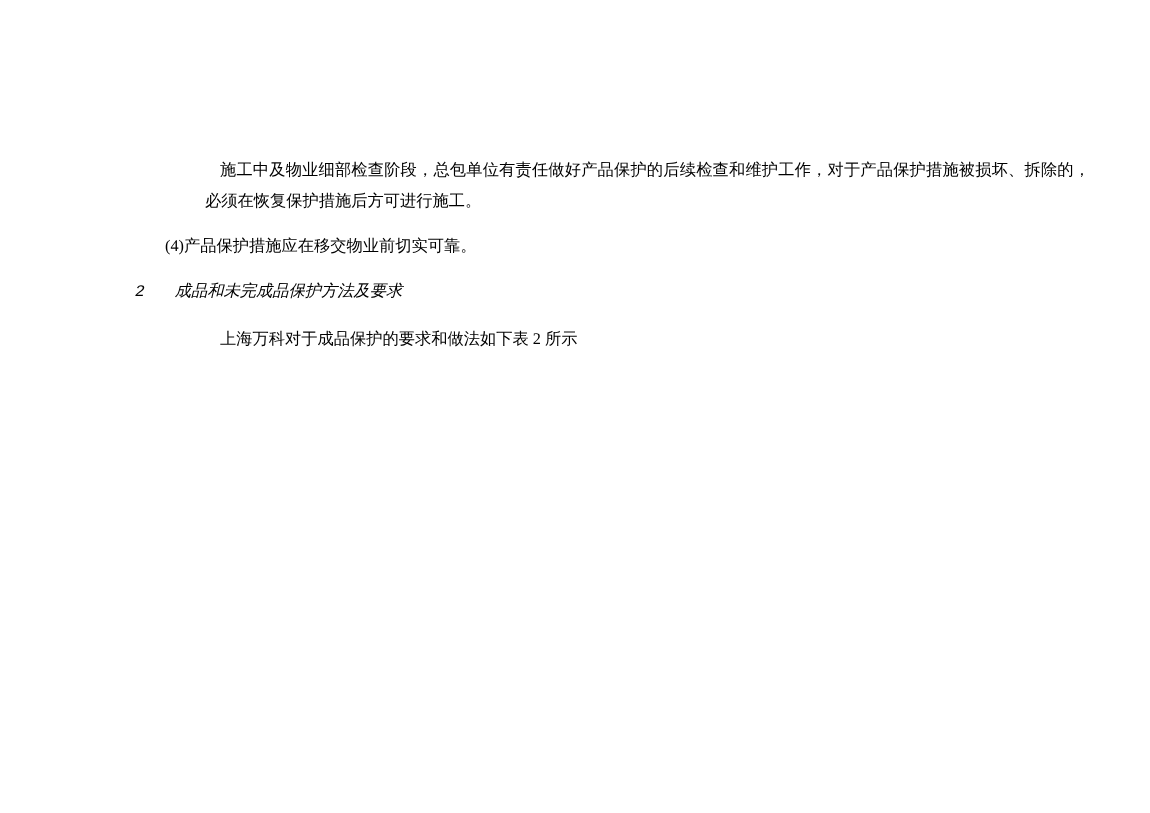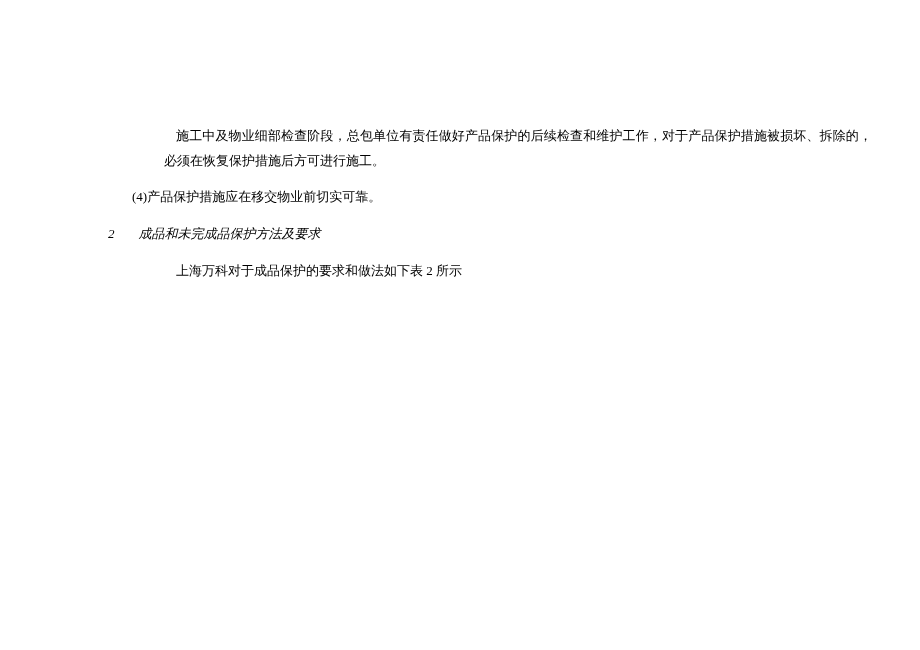--- a/index.html
+++ b/index.html
@@ -26,20 +26,21 @@
     }
     .para-indent2 {
       padding-left: 24px;
       margin-bottom: 10px;
       font-family: Liberation Serif, serif;
     }
     .para-indent1 {
       padding-left: 0px;
       margin-bottom: 10px;
       font-style: italic;
+      font-family: Liberation Mono, monospace;
     }
     .para-indent1 .num {
       font-style: italic;
     }
     .para-body {
       padding-left: 68px;
       margin-bottom: 10px;
     }
   </style>
 </head>

